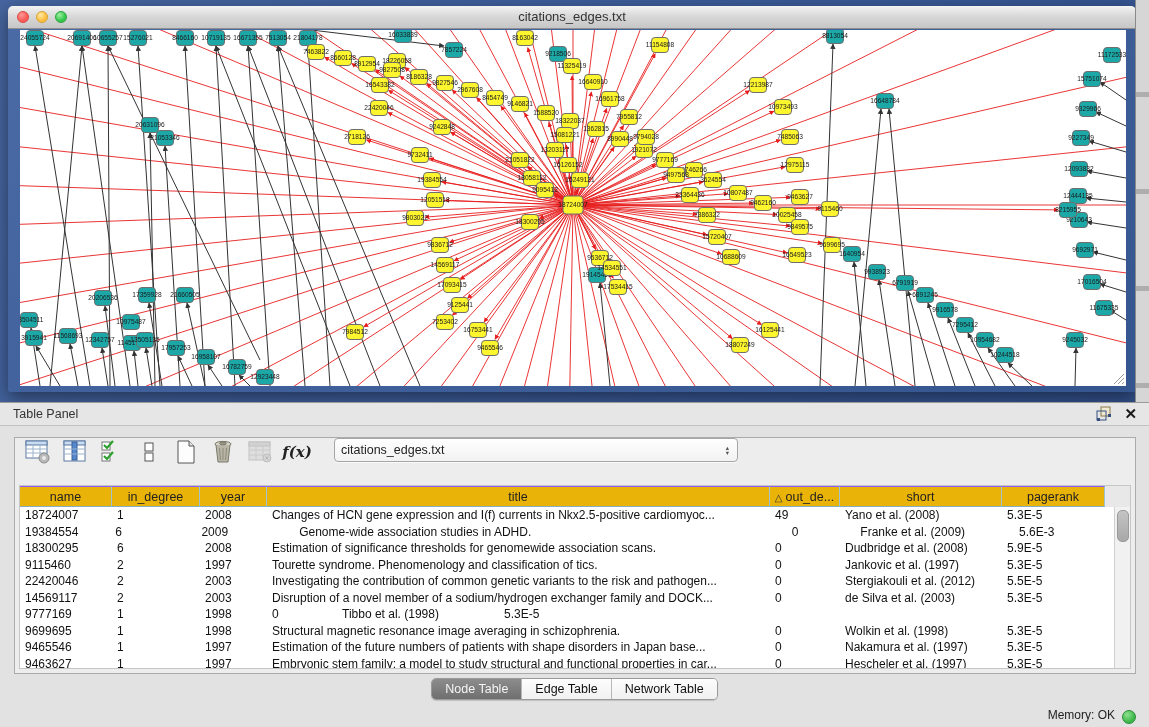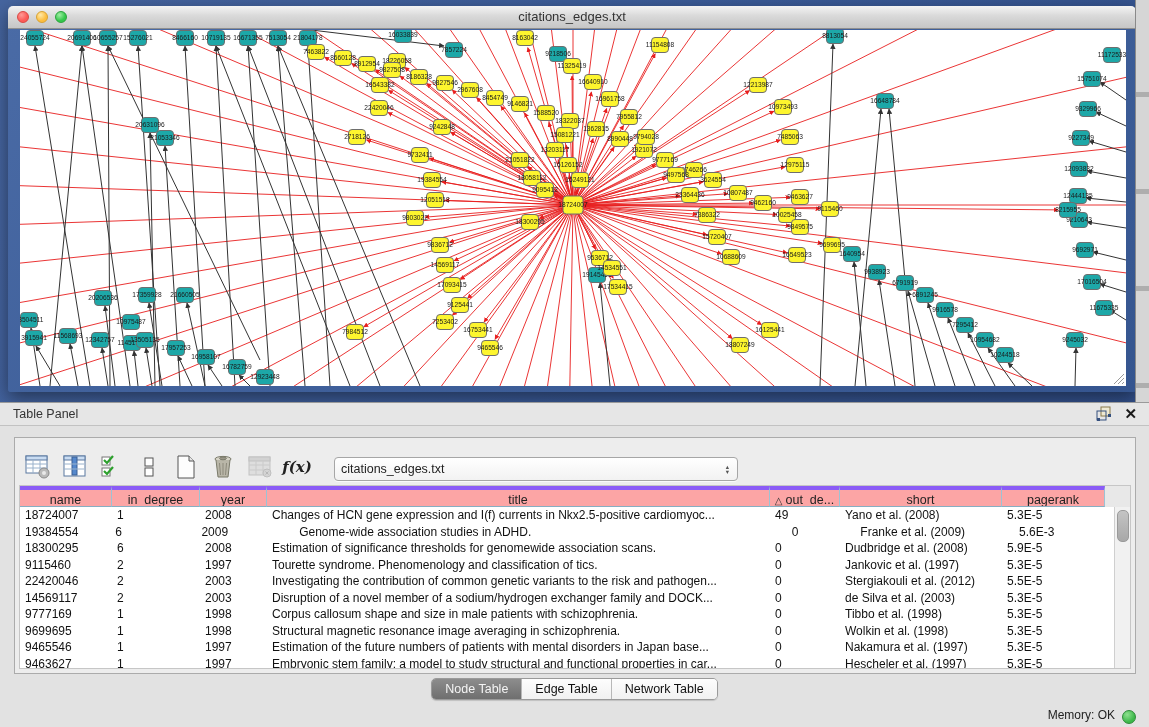--- a/index.html
+++ b/index.html
@@ -27,33 +27,33 @@
   .grip{position:absolute;right:1px;bottom:1px;}
   
   .table-panel{position:absolute;left:0;top:402px;width:1149px;height:325px;background:#e2e2e2;border-top:1px solid #9a9a9a;}
   .panel-titlebar{position:absolute;left:0;top:0;width:100%;height:22px;background:#e6e6e6;
     border-bottom:1px solid #c2c2c2;}
   .panel-title{position:absolute;left:13px;top:4px;font-size:12.5px;color:#333;}
   .panel-btns{position:absolute;right:12px;top:3px;display:flex;gap:12px;align-items:center;}
   .close-x{font-size:15px;font-weight:bold;color:#1a1a1a;line-height:15px;cursor:default;}
   .inner-box{position:absolute;left:14px;top:34px;right:13px;bottom:54px;background:#ededed;
     border:1px solid #ababab;}
-  .toolbar{position:absolute;left:0;top:0;right:0;height:43px;display:flex;align-items:flex-end;
+  .toolbar{position:absolute;left:0;top:0;right:0;height:43px;display:flex;align-items:flex-start;
     padding-left:9px;gap:9px;}
   .tool{width:28px;height:28px;display:flex;align-items:center;justify-content:center;}
   .fx{font-family:"DejaVu Serif",serif;font-style:italic;font-weight:bold;font-size:15px;color:#222;}
   .net-select{margin-left:14px;width:390px;height:22px;background:linear-gradient(#ffffff,#f2f2f2);
     border:1px solid #a6a6a6;border-radius:4px;display:flex;align-items:center;font-size:12.5px;color:#222;
     padding:0 6px;box-shadow:0 1px 0 rgba(255,255,255,.7);}
   .net-select .lbl{flex:1;}
   .spin{display:flex;flex-direction:column;font-size:6.5px;line-height:5px;color:#555;margin-right:2px;}
   .grid-area{position:absolute;left:4px;right:4px;top:47px;bottom:4px;background:#e8e8e8;overflow:hidden;
     border:1px solid #c6c6c6;}
   .thead{display:flex;height:21px;background:#e8e8e8;}
-  .th{background:#fca5a5;border-right:1px solid #9cc2d4;border-top:4px solid #8b5cf6;border-bottom:1px solid #86aec2;
+  .th{background:#eab308;border-right:1px solid #9cc2d4;border-top:1px solid #8b5cf6;border-bottom:1px solid #86aec2;
     font-size:12.5px;color:#222;text-align:center;line-height:20px;box-sizing:border-box;
     white-space:nowrap;overflow:hidden;}
   .sort-glyph{font-size:10px;margin-right:3px;color:#333;}
   .tbody{background:#fff;position:absolute;left:0;right:15px;top:21px;bottom:0;}
   .trow{display:flex;height:16.5px;}
   .td{font-size:12px;color:#111;line-height:16.5px;padding-left:5px;box-sizing:border-box;
     white-space:nowrap;overflow:hidden;}
   .vscroll{position:absolute;right:0;top:21px;bottom:0;width:15px;background:#f1f1f1;border-left:1px solid #cfcfcf;}
   .vthumb{position:absolute;left:2px;top:3px;width:10px;height:30px;border-radius:5px;
     background:linear-gradient(#c4c4c4,#a8a8a8);border:1px solid #9a9a9a;}
@@ -675,39 +675,38 @@
             <div class="td" style="width: 67px;">2003</div>
             <div class="td" style="width: 503px;">Disruption of a novel member of a sodium/hydrogen exchanger family and DOCK...</div>
             <div class="td" style="width: 70px;">0</div>
             <div class="td" style="width: 162px;">de Silva et al. (2003)</div>
             <div class="td" style="width: 103px;">5.3E-5</div>
           </div>
           <div class="trow">
             <div class="td" style="width: 92px;">9777169</div>
             <div class="td" style="width: 88px;">1</div>
             <div class="td" style="width: 67px;">1998</div>
-            <div class="td" style="width: 503px;">Corpus callosum shape and size in male patients with schizophrenia.</div>
             <div class="td" style="width: 70px;">0</div>
             <div class="td" style="width: 162px;">Tibbo et al. (1998)</div>
             <div class="td" style="width: 103px;">5.3E-5</div>
           </div>
           <div class="trow">
             <div class="td" style="width: 92px;">9699695</div>
             <div class="td" style="width: 88px;">1</div>
             <div class="td" style="width: 67px;">1998</div>
             <div class="td" style="width: 503px;">Structural magnetic resonance image averaging in schizophrenia.</div>
             <div class="td" style="width: 70px;">0</div>
             <div class="td" style="width: 162px;">Wolkin et al. (1998)</div>
             <div class="td" style="width: 103px;">5.3E-5</div>
           </div>
           <div class="trow">
             <div class="td" style="width: 92px;">9465546</div>
             <div class="td" style="width: 88px;">1</div>
             <div class="td" style="width: 67px;">1997</div>
-            <div class="td" style="width: 503px;">Estimation of the future numbers of patients with mental disorders in Japan base...</div>
+            <div class="td" style="width: 503px;">Estimation of the future numbers of patients with shape disorders in Japan base...</div>
             <div class="td" style="width: 70px;">0</div>
             <div class="td" style="width: 162px;">Nakamura et al. (1997)</div>
             <div class="td" style="width: 103px;">5.3E-5</div>
           </div>
           <div class="trow">
             <div class="td" style="width: 92px;">9463627</div>
             <div class="td" style="width: 88px;">1</div>
             <div class="td" style="width: 67px;">1997</div>
             <div class="td" style="width: 503px;">Embryonic stem family: a model to study structural and functional properties in car...</div>
             <div class="td" style="width: 70px;">0</div>

